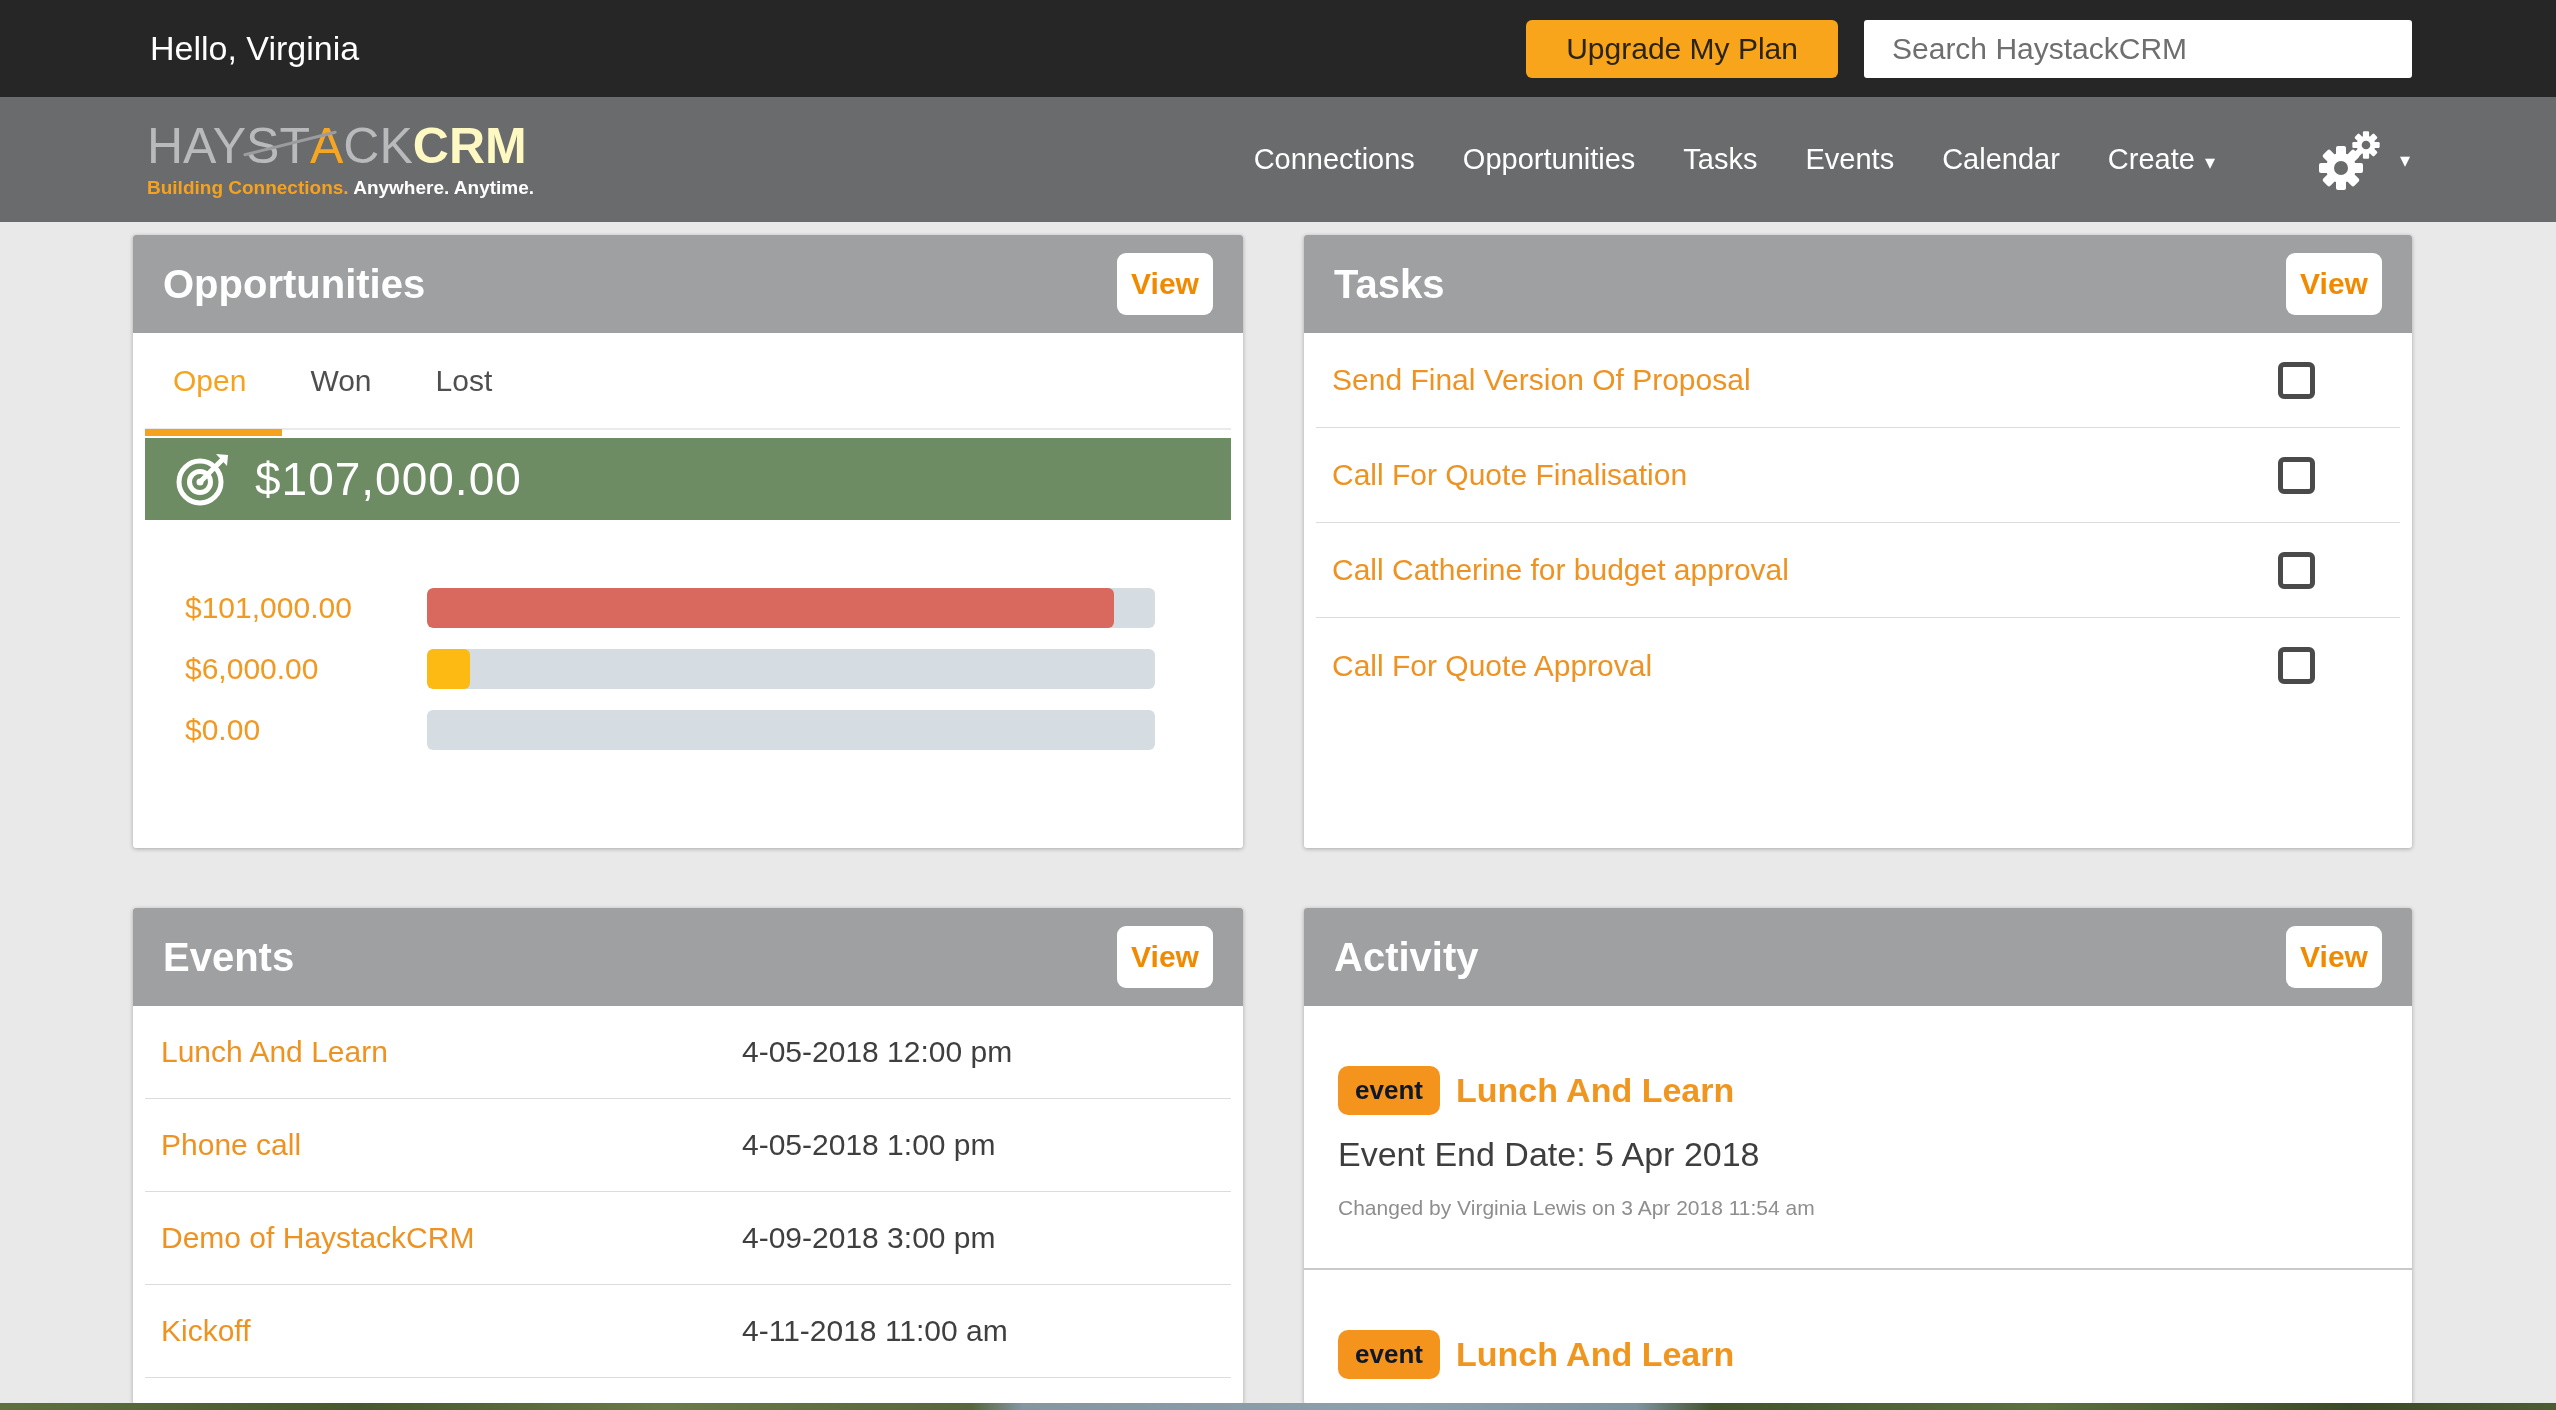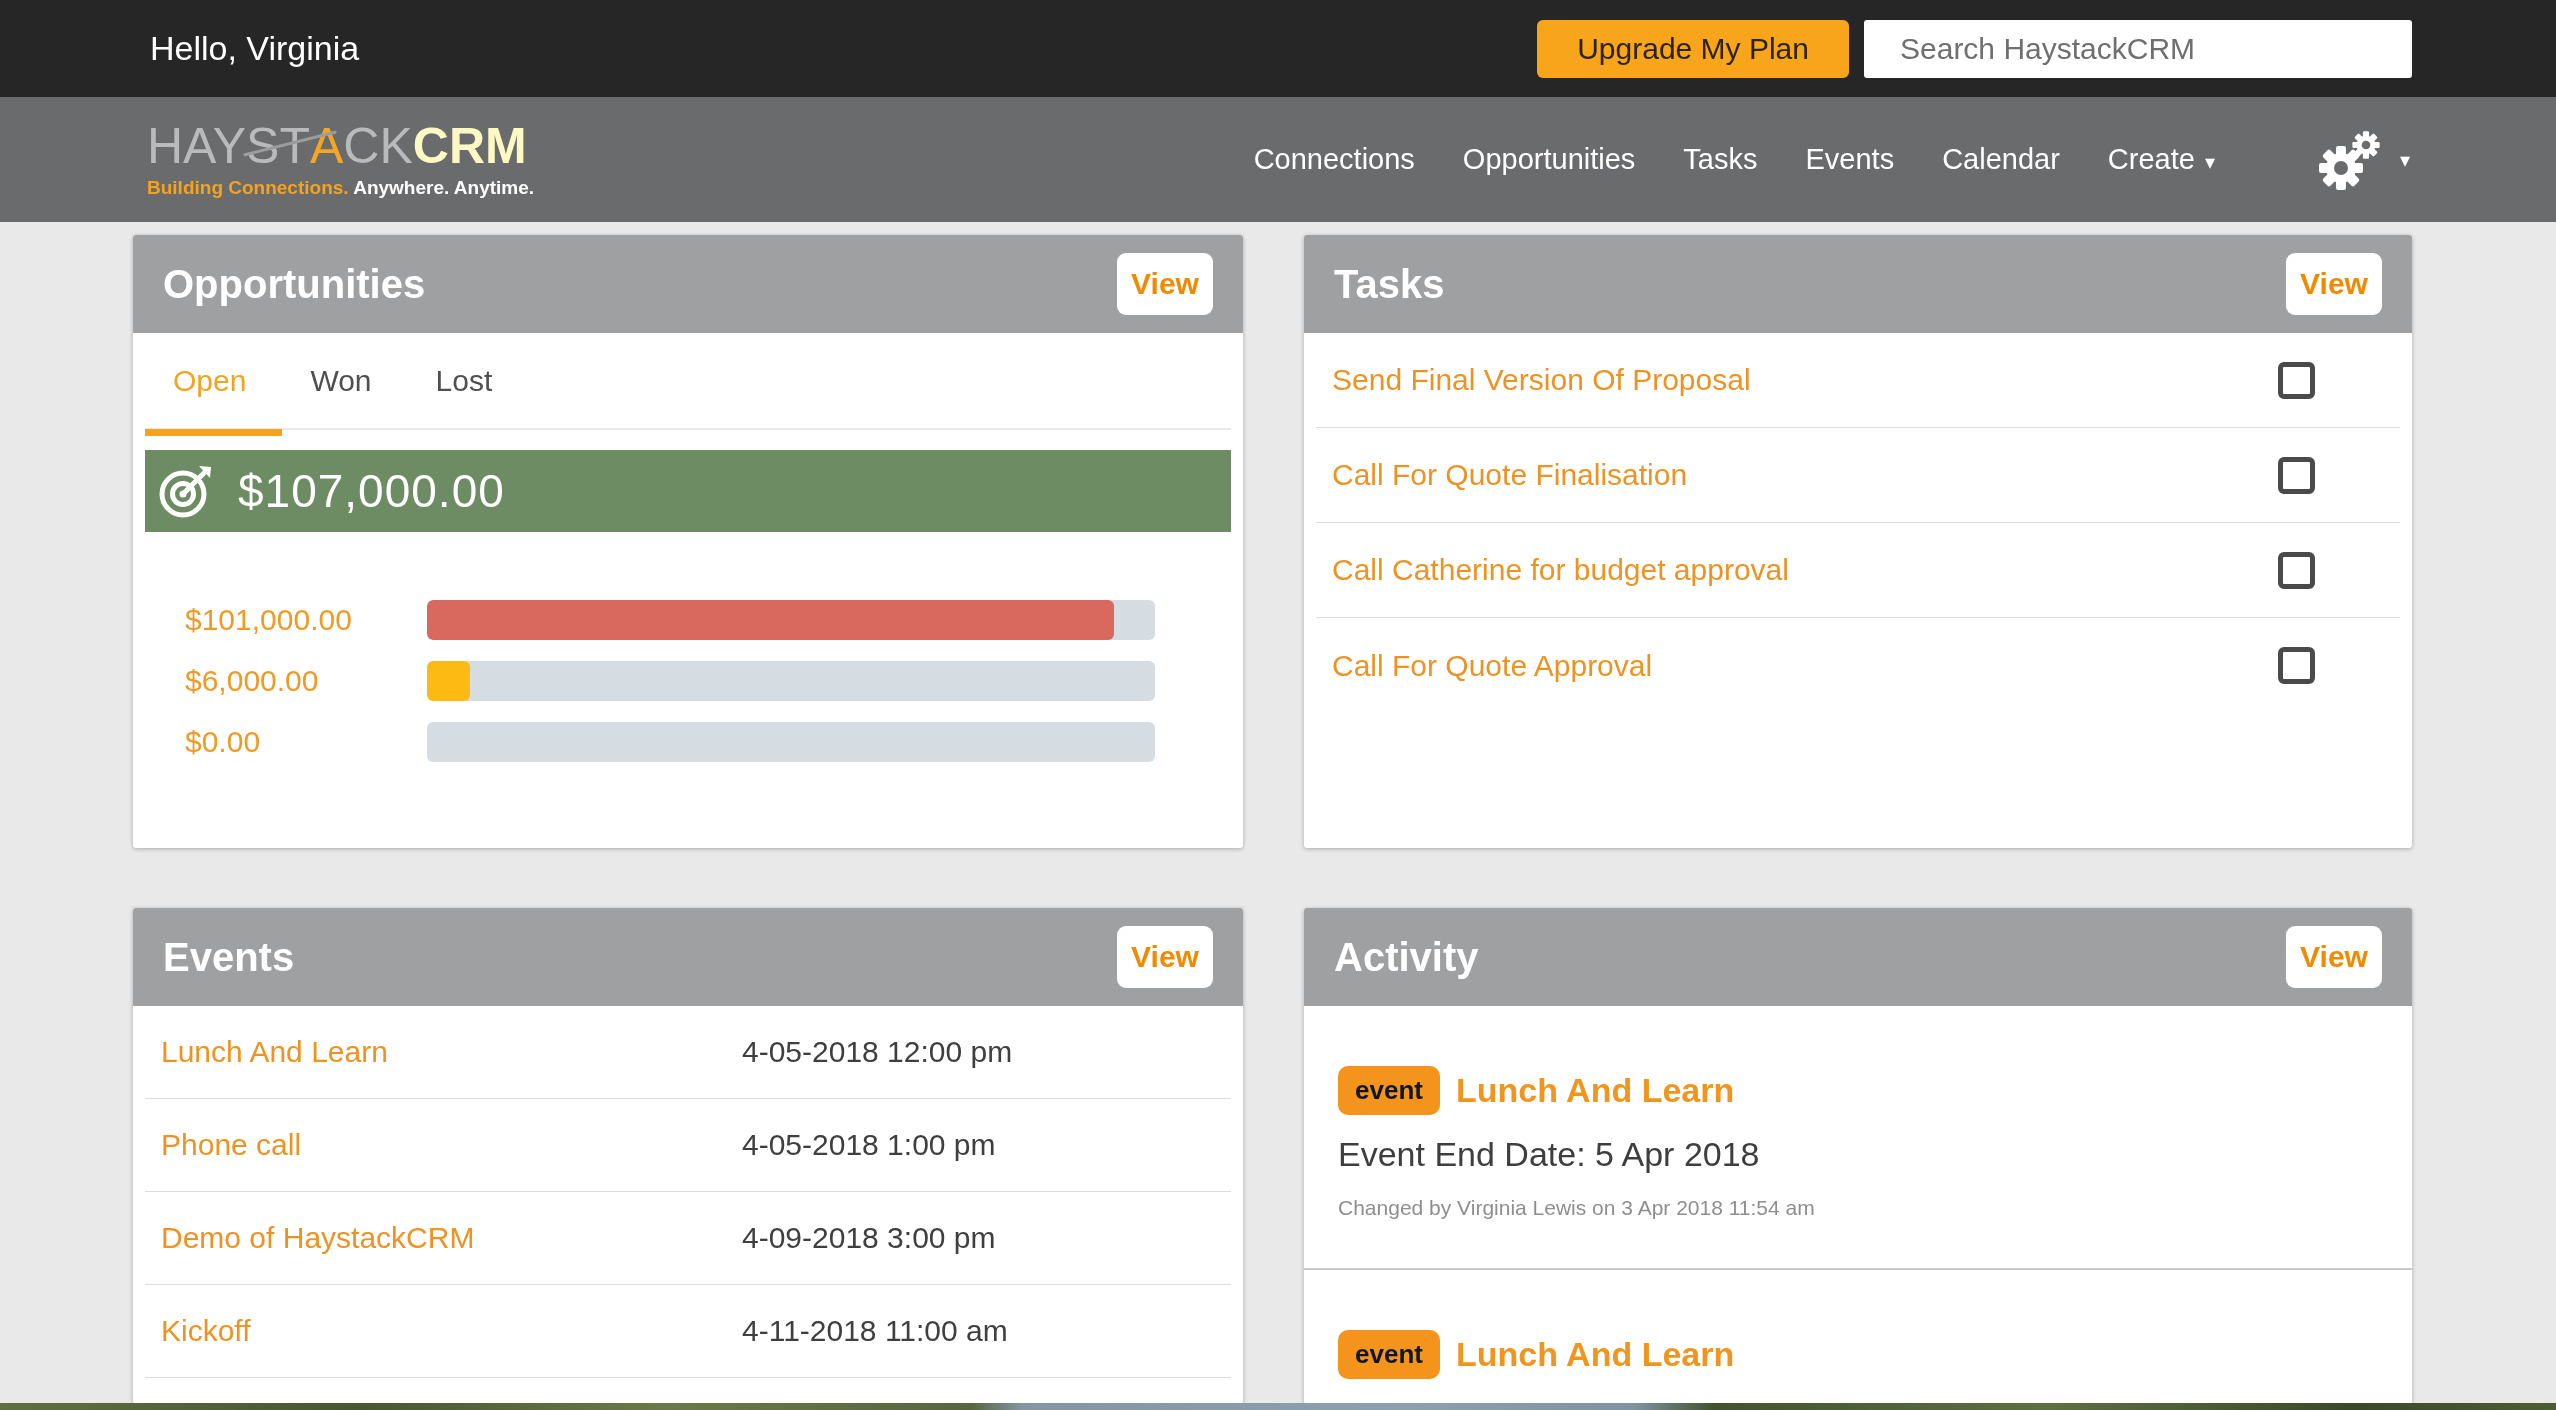--- a/index.html
+++ b/index.html
@@ -17,23 +17,23 @@
     padding:0 144px 0 150px;
   }
   .greeting { color:#ffffff; font-size:34px; }
   .flex-spacer { flex:1; }
   .upgrade-btn {
     background:#f9a51c; color:#2b2410; font-size:30px;
     height:58px; padding:0 40px; border:none; border-radius:6px;
     font-family:inherit; cursor:pointer;
   }
   .search-input {
-    margin-left:15px; width:548px; height:58px;
+    margin-left:26px; width:548px; height:58px;
     border:none; border-radius:3px; background:#ffffff;
-    font-size:30px; padding:0 36px; color:#333; font-family:inherit;
+    font-size:30px; padding:0 28px; color:#333; font-family:inherit;
   }
   .search-input::placeholder { color:#6f6f6f; }
 
   
   .navbar {
     height:125px; background:#6a6b6d;
     display:flex; align-items:center;
     padding:0 146px 0 147px;
   }
   .logo { cursor:pointer; }
@@ -84,22 +84,22 @@
   .tabs {
     height:97px; display:flex; align-items:center;
     padding-left:28px; border-bottom:2px solid #eaeaea; position:relative;
   }
   .tab { font-size:30px; margin-right:64px; color:#4f4f4f; cursor:pointer; }
   .tab.active { color:#f5a21f; }
   .tab-indicator {
     position:absolute; left:0; bottom:-8px; width:137px; height:7px; background:#f5a21f;
   }
   .banner {
-    margin-top:20px; height:82px; background:#6d8c64;
-    display:flex; align-items:center; padding-left:13px;
+    margin-top:8px; height:82px; background:#6d8c64;
+    display:flex; align-items:center; padding-left:30px;
   }
   .target-icon { width:56px; height:56px; display:block; }
   .banner-amount { color:#ffffff; font-size:46px; font-weight:300; margin-left:24px; letter-spacing:1px; }
   .bars { margin-top:68px; }
   .bar-row { display:flex; align-items:center; height:40px; margin-bottom:21px; }
   .bar-label { width:282px; padding-left:40px; font-size:30px; color:#f09a23; }
   .bar-track { flex:1; margin-right:76px; height:40px; background:#d5dde2; border-radius:6px; overflow:hidden; }
   .bar-fill { height:100%; border-radius:6px; }
 
   

